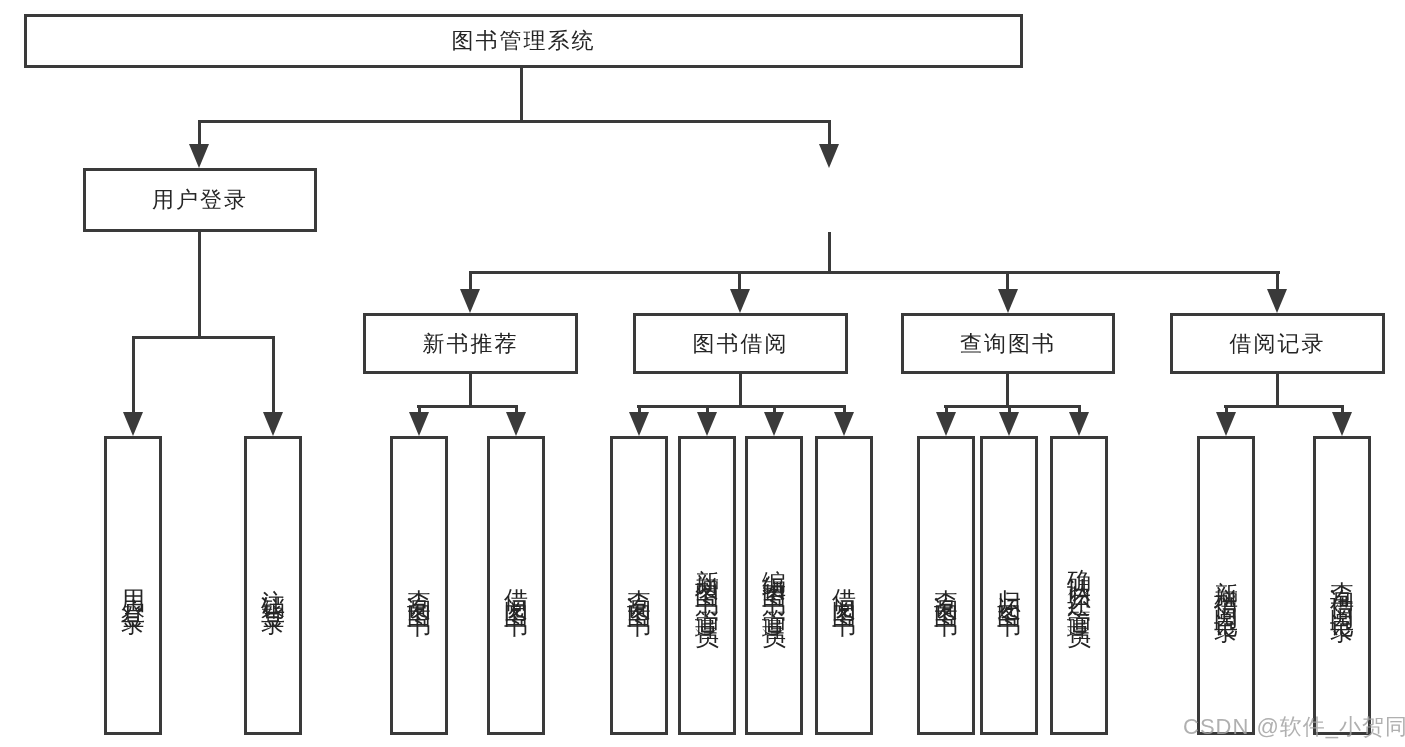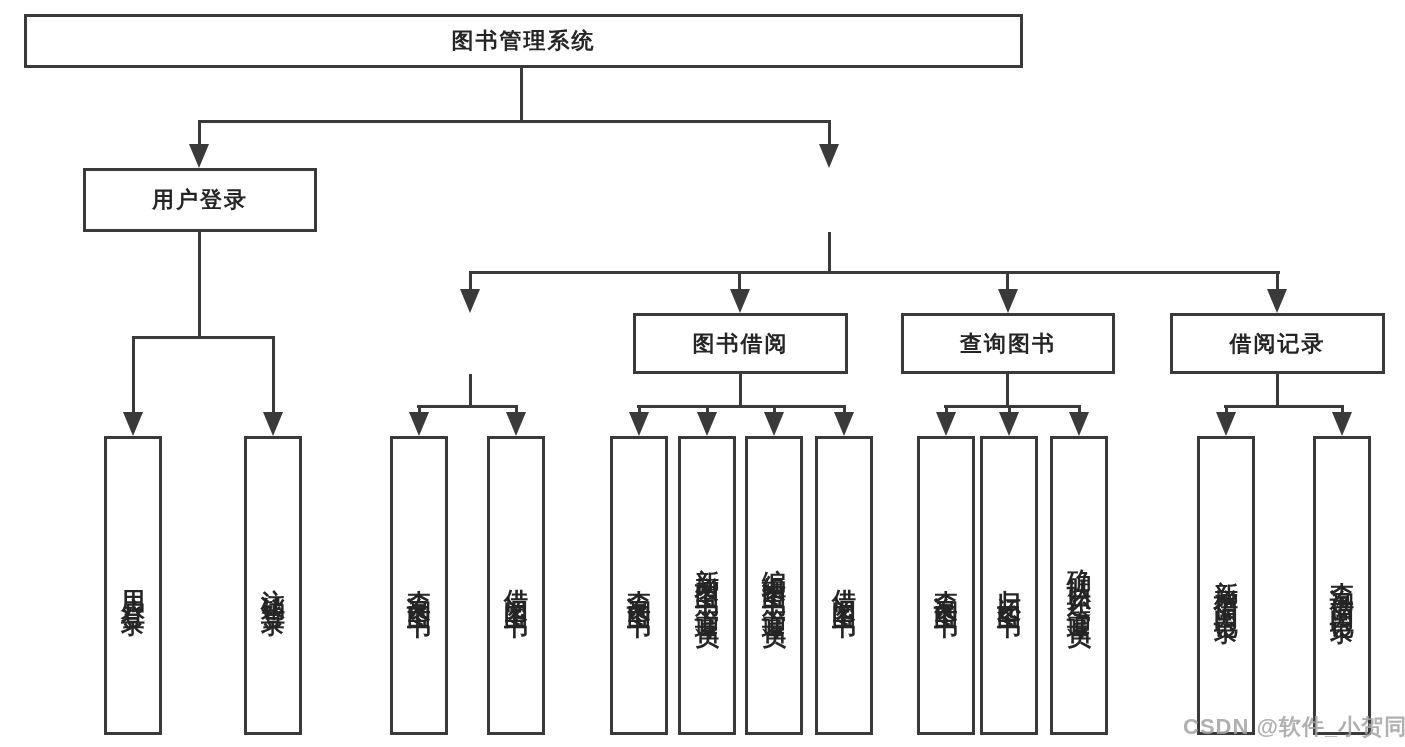--- a/index.html
+++ b/index.html
@@ -8,21 +8,20 @@
     --fill:#ffffff;
     --wm:#a3a3a3;
   }
   html,body{margin:0;padding:0;background:#ffffff;}
   body{font-family:"Liberation Sans","DejaVu Sans",sans-serif;}
   #canvas{
     position:relative;
     width:1405px;height:743px;
     background:#ffffff;
     overflow:hidden;
-    font-weight:bold;
   }
   .box{
     position:absolute;
     box-sizing:border-box;
     border:3px solid var(--line);
     background:var(--fill);
     display:flex;align-items:center;justify-content:center;
     color:var(--text);
   }
   .hbox{font-size:22px;letter-spacing:2px;}
@@ -61,20 +60,23 @@
 <div id="canvas">
 
   <div class="box hbox" style="left:24px;top:14px;width:999px;height:54px;">
     <span>图书管理系统</span>
   </div>
 
   <div class="box hbox" style="left:83px;top:168px;width:234px;height:64px;">
     <span>用户登录</span>
   </div>
 
+  <div class="box hbox" style="left:363px;top:313px;width:215px;height:61px;">
+    <span>新书推荐</span>
+  </div>
   <div class="box hbox" style="left:633px;top:313px;width:215px;height:61px;text-align:right;">
     <span>图书借阅</span>
   </div>
   <div class="box hbox" style="left:901px;top:313px;width:214px;height:61px;">
     <span>查询图书</span>
   </div>
   <div class="box hbox" style="left:1170px;top:313px;width:215px;height:61px;">
     <span>借阅记录</span>
   </div>
 

